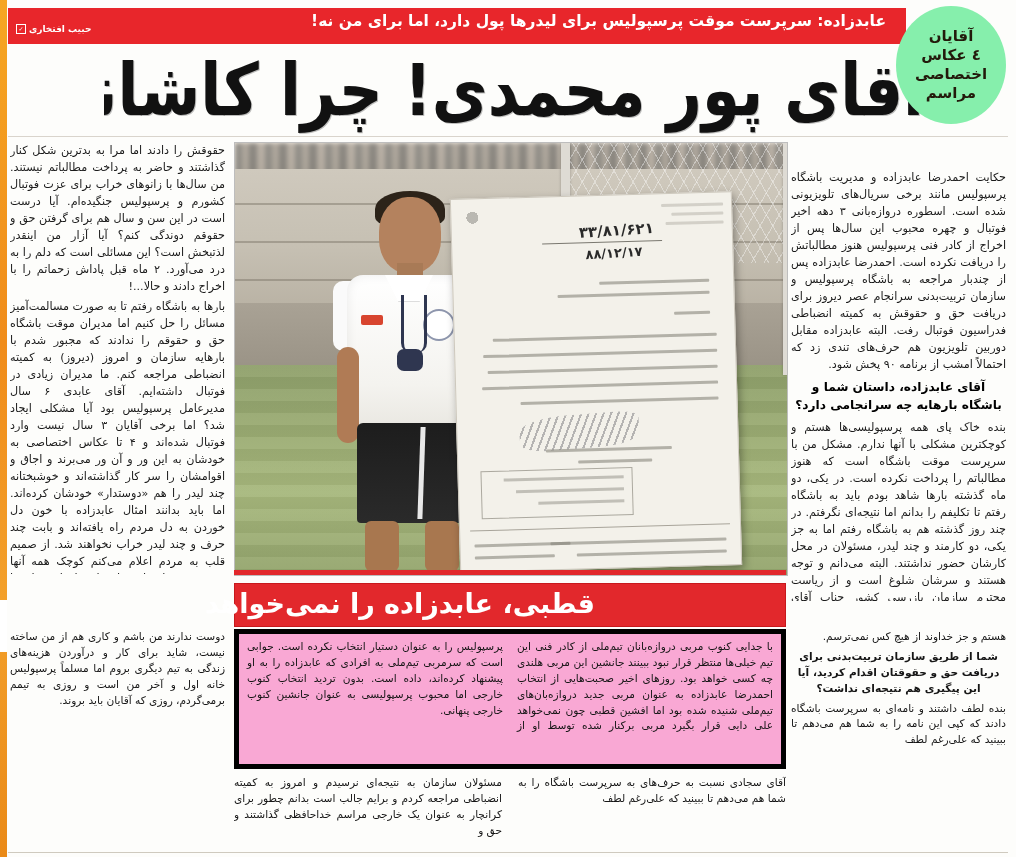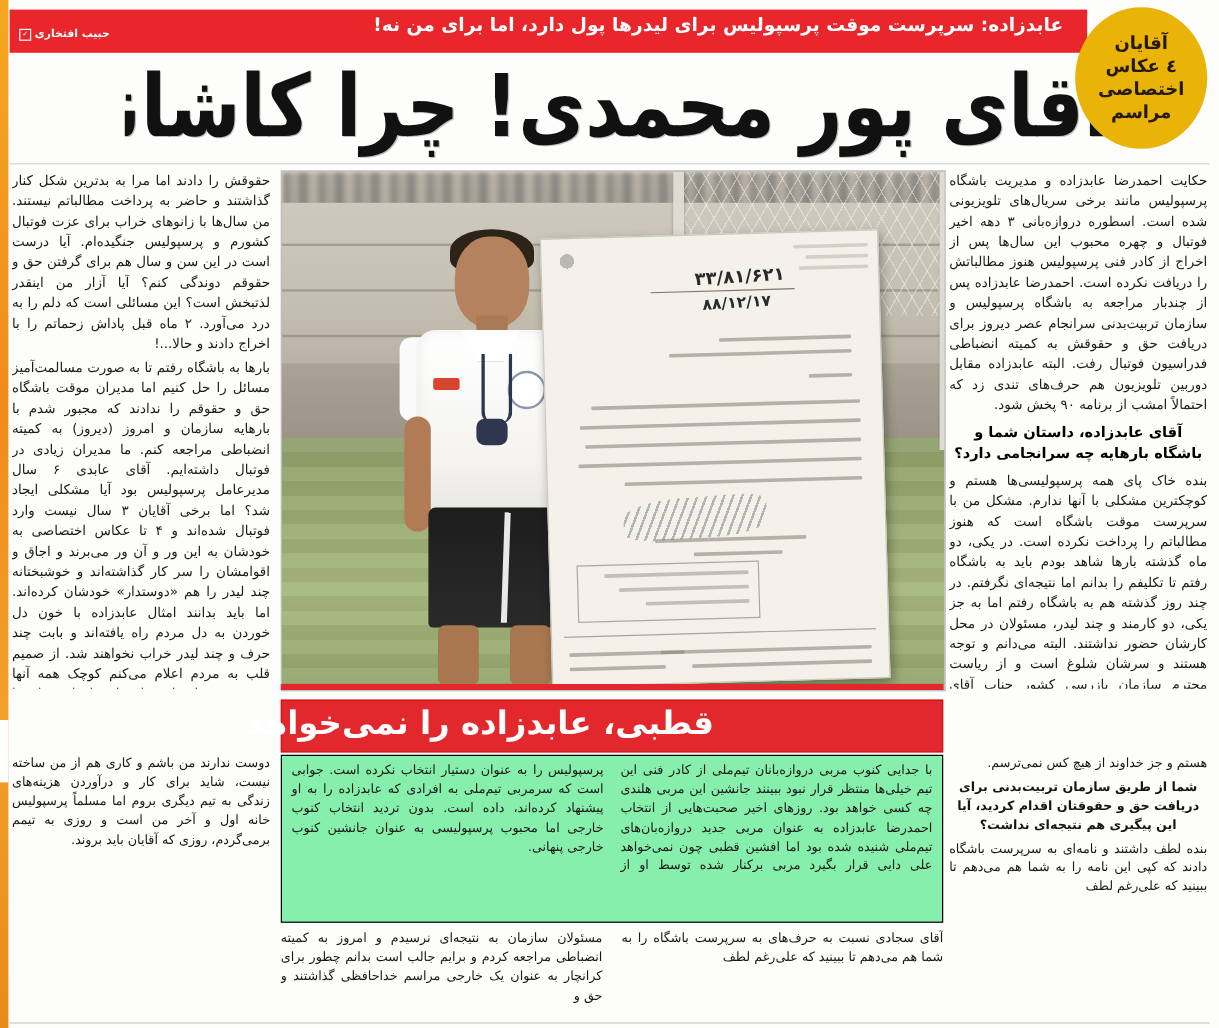--- a/index.html
+++ b/index.html
@@ -39,21 +39,21 @@
     color:#ffffff;font-size:9px;font-weight:bold;white-space:nowrap;
     display:flex;align-items:center;gap:3px;flex-direction:row-reverse;
   }
   .byline .bx{
     display:inline-block;width:8px;height:8px;border:1px solid #fff;
     font-size:6px;line-height:7px;text-align:center;color:#fff;
   }
   
   .badge{
     position:absolute;right:10px;top:6px;width:110px;height:118px;
-    background:#eab308;border-radius:50%;
+    background:#86efac;border-radius:50%;
     display:flex;flex-direction:column;align-items:center;justify-content:center;
     text-align:center;color:#231a0b;font-weight:bold;font-size:15px;line-height:1.28;
     z-index:6;
     box-shadow:0 0 0 0 rgba(0,0,0,0);
   }
   .badge span{display:block;}
   
   .headline{
     position:absolute;right:92px;top:46px;width:820px;height:88px;
     display:flex;align-items:center;justify-content:flex-start;
@@ -74,21 +74,21 @@
   .col{
     position:absolute;top:142px;
     font-size:11.2px;line-height:1.52;color:#1b1b1b;
     text-align:justify;
   }
   .col p{margin:0 0 3px 0;}
   .col .sub{
     font-weight:bold;font-size:12.2px;line-height:1.45;color:#000;
     text-align:center;margin:6px 0 4px 0;
   }
-  .col-right{right:10px;width:215px;height:432px;overflow:hidden;}
+  .col-right{right:10px;width:215px;height:432px;overflow:hidden;margin-top:27px;}
   .col-left{left:10px;width:215px;height:432px;overflow:hidden;}
   
   .photo{
     position:absolute;left:234px;top:142px;width:552px;height:432px;
     overflow:hidden;background:#cfd3c6;border:1px solid #bdbdbd;
   }
   .photo .sky{
     position:absolute;left:0;top:0;width:100%;height:30px;
     background:linear-gradient(180deg,#efe9e0,#e3ddd2);
   }
@@ -249,21 +249,21 @@
     color:#ffffff;font-weight:bold;font-size:27px;white-space:nowrap;
     letter-spacing:-1px;
   }
   
   .leftredline{
     position:absolute;left:234px;top:570px;width:552px;height:5px;background:#e2282c;
   }
   
   .bottomzone{
     position:absolute;left:234px;top:629px;width:552px;height:140px;
-    background:#86efac;border:1px solid #000000;box-sizing:border-box;
+    background:#f9a8d4;border:5px solid #000000;box-sizing:border-box;
     padding:5px 8px;overflow:hidden;
     font-size:10.6px;line-height:1.5;color:#161616;text-align:justify;
     column-count:2;column-gap:14px;
   }
   .bottomzone p{margin:0 0 3px 0;}
   .bot-col{
     position:absolute;
     font-size:10.6px;line-height:1.5;color:#161616;text-align:justify;
   }
   .bot-col p{margin:0 0 3px 0;}

